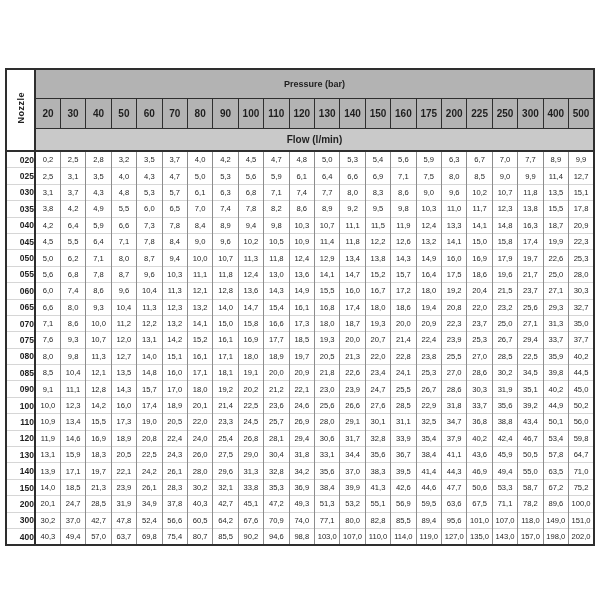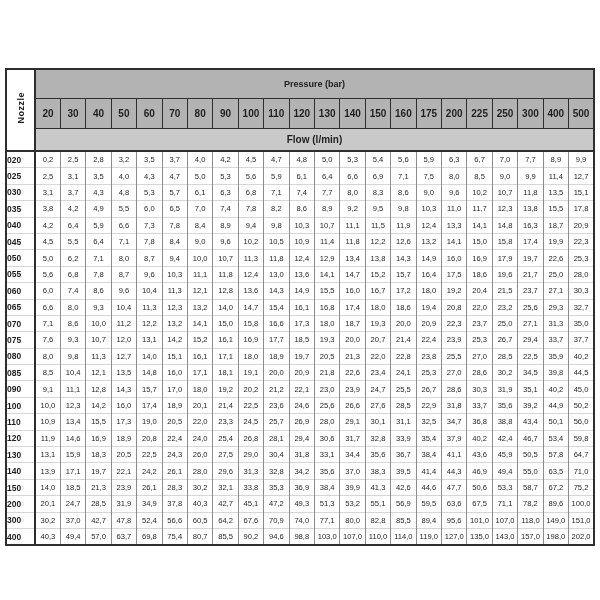--- a/index.html
+++ b/index.html
@@ -23,21 +23,21 @@
   th.nozzle-head{background:#ffffff;border-right:2px solid var(--dark,#2e2e2e);}
   .vert{
     display:inline-block;
     writing-mode:vertical-rl;transform:rotate(180deg);
     font-size:9px;font-weight:bold;letter-spacing:0.5px;color:#1f1f1f;
   }
   tbody th.nozzle-label{
     background:#ffffff;font-weight:bold;font-size:8.5px;color:#1f1f1f;
     border-right:2px solid var(--dark,#2e2e2e);
     border-top:1px solid #d6d6d6;
-    padding:0;text-align:left;vertical-align:middle;
+    padding:0;text-align:right;vertical-align:middle;
   }
   tbody td.flow-value-cell{
     height:15.4px;
     font-size:7.6px;color:#262626;
     text-align:center;vertical-align:middle;
     border-left:1px solid #8c8c8c;
     border-top:1px solid #d6d6d6;
     padding:0;white-space:nowrap;overflow:hidden;
     background:#ffffff;
   }

